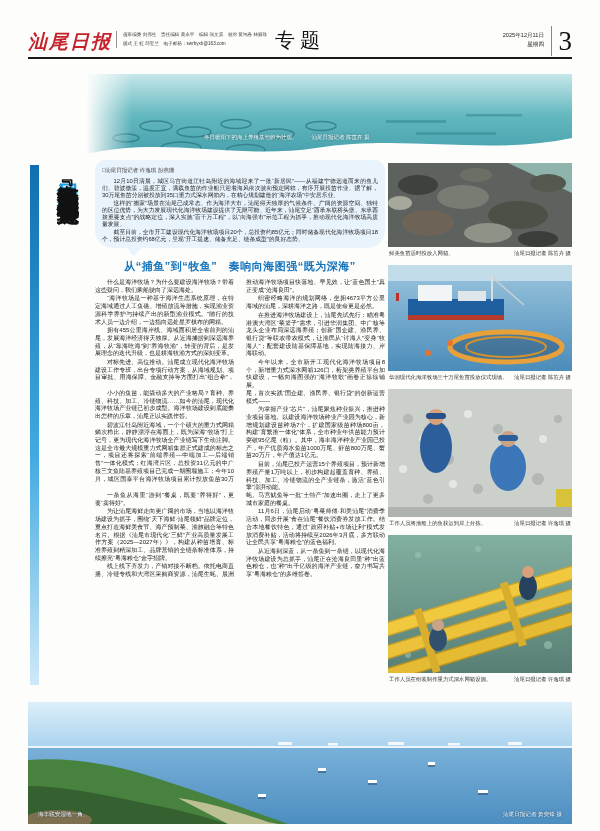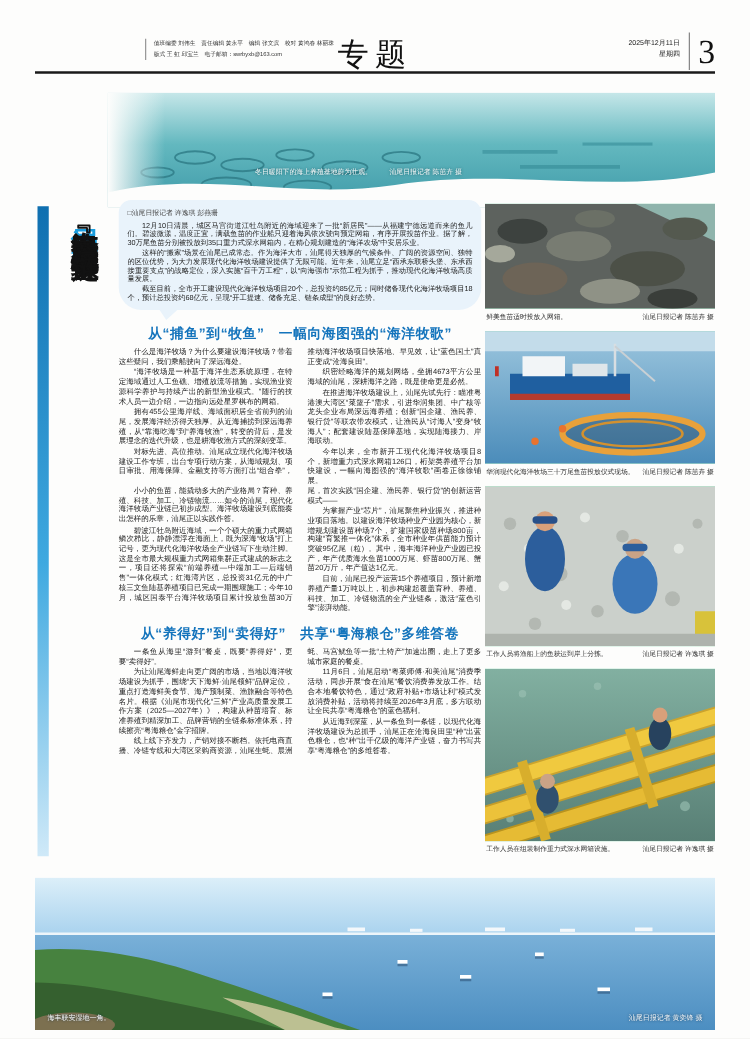--- a/index.html
+++ b/index.html
@@ -5,21 +5,21 @@
   html,body{margin:0;padding:0;background:#e9e9e7;}
   .page{position:relative;width:600px;height:831px;margin:0 auto;background:#fdfdfc;
         font-family:"Liberation Sans",sans-serif;overflow:hidden;}
 
   
   .logo{position:absolute;left:28px;top:29px;font-family:"Liberation Serif",serif;
         font-style:italic;font-weight:bold;color:#c5232b;font-size:19px;letter-spacing:2px;}
   .masthead{position:absolute;left:116px;top:31px;width:168px;font-size:4.6px;color:#333;
         line-height:8.5px;border-left:1px solid #999;padding-left:6px;}
   .section-title{position:absolute;left:0;right:0;top:27px;text-align:center;
-        font-family:"Liberation Serif",serif;font-size:25px;letter-spacing:5px;color:#111;}
+        font-family:"Liberation Serif",serif;font-size:20px;letter-spacing:5px;color:#111;}
   .dateblock{position:absolute;right:56px;top:31px;text-align:right;font-size:5.6px;
         color:#222;line-height:9px;}
   .pagenum{position:absolute;right:28px;top:26px;font-family:"Liberation Serif",serif;
         font-size:27px;color:#111;border-left:1px solid #888;padding-left:7px;line-height:30px;}
   .header-rule{position:absolute;left:28px;right:28px;top:57px;border-top:2.5px solid #1a1a1a;}
 
   
   .banner{position:absolute;left:86px;top:74px;width:486px;height:92px;overflow:hidden;}
   .banner svg{display:block;}
   .banner-caption{position:absolute;left:118px;top:60px;display:flex;gap:14px;color:#fff;
@@ -63,20 +63,21 @@
   .bottom-photo{position:absolute;left:28px;top:702px;width:544px;height:122px;overflow:hidden;}
   .bp-caption{position:absolute;bottom:5px;font-size:5.6px;color:#fff;
         text-shadow:0 0 2px rgba(0,40,70,.9);}
   .bp-caption.left{left:10px;} .bp-caption.right{right:10px;}
 </style>
 </head>
 <body>
 
 <div class="page">
 
+  <div class="logo">汕尾日报</div>
   <div class="masthead">
     <div>值班编委 刘伟生　责任编辑 黄永平　编辑 张文滨　校对 黄鸿春 林丽珠</div>
     <div>版式 王 虹 邱宝兰　电子邮箱：swrbyxb@163.com</div>
   </div>
   <div class="section-title">专题</div>
   <div class="dateblock">
     <div>2025年12月11日</div>
     <div>星期四</div>
   </div>
   <div class="pagenum">3</div>
@@ -130,37 +131,36 @@
   <div class="lede-panel">
     <div class="byline">□汕尾日报记者 许逸琪 彭燕珊</div>
     <div class="lede">
         <p>12月10日清晨，城区马宫街道江牡岛附近的海域迎来了一批“新居民”——从福建宁德远道而来的鱼儿们。碧波微漾，温度正宜，满载鱼苗的作业船只迎着海风依次驶向预定网箱，有序开展投苗作业。据了解，30万尾鱼苗分别被投放到35口重力式深水网箱内，在精心规划建造的“海洋农场”中安居乐业。</p>
         <p>这样的“搬家”场景在汕尾已成常态。作为海洋大市，汕尾得天独厚的气候条件、广阔的资源空间、独特的区位优势，为大力发展现代化海洋牧场建设提供了无限可能。近年来，汕尾立足“西承东联桥头堡、东承西接重要支点”的战略定位，深入实施“百千万工程”，以“向海强市”示范工程为抓手，推动现代化海洋牧场高质量发展。</p>
         <p>截至目前，全市开工建设现代化海洋牧场项目20个，总投资约85亿元；同时储备现代化海洋牧场项目18个，预计总投资约68亿元，呈现“开工提速、储备充足、链条成型”的良好态势。</p>
       </div>
   </div>
 
   <div class="main-col">
-    <div class="sec-title">从“捕鱼”到“牧鱼”　一幅向海图强的“海洋牧歌”</div>
+    <div class="sec-title">从“捕鱼”到“牧鱼”　奏响向海图强“既为深海”</div>
     <div class="cols">
         <p>什么是海洋牧场？为什么要建设海洋牧场？带着这些疑问，我们乘船驶向了深远海处。</p>
         <p>“海洋牧场是一种基于海洋生态系统原理，在特定海域通过人工鱼礁、增殖放流等措施，实现渔业资源科学养护与持续产出的新型渔业模式。”随行的技术人员一边介绍，一边指向远处星罗棋布的网箱。</p>
         <p>拥有455公里海岸线、海域面积居全省前列的汕尾，发展海洋经济得天独厚。从近海捕捞到深远海养殖，从“靠海吃海”到“养海牧渔”，转变的背后，是发展理念的迭代升级，也是耕海牧渔方式的深刻变革。</p>
         <p>对标先进、高位推动。汕尾成立现代化海洋牧场建设工作专班，出台专项行动方案，从海域规划、项目审批、用海保障、金融支持等方面打出“组合拳”，推动海洋牧场项目快落地、早见效，让“蓝色国土”真正变成“沧海良田”。</p>
         <p>织密经略海洋的规划网络，坐拥4673平方公里海域的汕尾，深耕海洋之路，既是使命更是必然。</p>
         <p>在推进海洋牧场建设上，汕尾先试先行：瞄准粤港澳大湾区“菜篮子”需求，引进华润集团、中广核等龙头企业布局深远海养殖；创新“国企建、渔民养、银行贷”等联农带农模式，让渔民从“讨海人”变身“牧海人”；配套建设陆基保障基地，实现陆海接力、岸海联动。</p>
         <p>今年以来，全市新开工现代化海洋牧场项目8个，新增重力式深水网箱126口，桁架类养殖平台加快建设，一幅向海图强的“海洋牧歌”画卷正徐徐铺展。</p>
       </div>
     <div class="cols">
         <p>小小的鱼苗，能撬动多大的产业格局？育种、养殖、科技、加工、冷链物流……如今的汕尾，现代化海洋牧场产业链已初步成型。海洋牧场建设到底能奏出怎样的乐章，汕尾正以实践作答。</p>
         <p>碧波江牡岛附近海域，一个个硕大的重力式网箱鳞次栉比，静静漂浮在海面上，既为深海“牧场”打上记号，更为现代化海洋牧场全产业链写下生动注脚。这是全市最大规模重力式网箱集群正式建成的标志之一，项目还将探索“前端养殖—中端加工—后端销售”一体化模式；红海湾片区，总投资31亿元的中广核三文鱼陆基养殖项目已完成一期围堰施工；今年10月，城区国泰平台海洋牧场项目累计投放鱼苗30万尾，首次实践“国企建、渔民养、银行贷”的创新运营模式——</p>
         <p>为掌握产业“芯片”，汕尾聚焦种业振兴，推进种业项目落地。以建设海洋牧场种业产业园为核心，新增规划建设苗种场7个，扩建国家级苗种场800亩，构建“育繁推一体化”体系，全市种业年供苗能力预计突破95亿尾（粒）。其中，海丰海洋种业产业园已投产，年产优质海水鱼苗1000万尾、虾苗800万尾、蟹苗20万斤，年产值达1亿元。</p>
         <p>目前，汕尾已投产运营15个养殖项目，预计新增养殖产量1万吨以上，初步构建起覆盖育种、养殖、科技、加工、冷链物流的全产业链条，激活“蓝色引擎”澎湃动能。</p>
       </div>
-    <div class="sec-title">从“养得好”到“卖得好”　共享“粤海粮仓”多维答卷</div>
     <div class="cols">
         <p>一条鱼从海里“游到”餐桌，既要“养得好”，更要“卖得好”。</p>
         <p>为让汕尾海鲜走向更广阔的市场，当地以海洋牧场建设为抓手，围绕“天下海鲜·汕尾领鲜”品牌定位，重点打造海鲜美食节、海产预制菜、渔旅融合等特色名片。根据《汕尾市现代化“三鲜”产业高质量发展工作方案（2025—2027年）》，构建从种苗培育、标准养殖到精深加工、品牌营销的全链条标准体系，持续擦亮“粤海粮仓”金字招牌。</p>
         <p>线上线下齐发力，产销对接不断档。依托电商直播、冷链专线和大湾区采购商资源，汕尾生蚝、晨洲蚝、马宫鱿鱼等一批“土特产”加速出圈，走上了更多城市家庭的餐桌。</p>
         <p>11月6日，汕尾启动“粤菜师傅·和美汕尾”消费季活动，同步开展“食在汕尾”餐饮消费券发放工作。结合本地餐饮特色，通过“政府补贴+市场让利”模式发放消费补贴，活动将持续至2026年3月底，多方联动让全民共享“粤海粮仓”的蓝色福利。</p>
         <p>从近海到深蓝，从一条鱼到一条链，以现代化海洋牧场建设为总抓手，汕尾正在沧海良田里“种”出蓝色粮仓，也“种”出千亿级的海洋产业链，奋力书写共享“粤海粮仓”的多维答卷。</p>
       </div>
   </div>
 
   <div class="photo-col">

